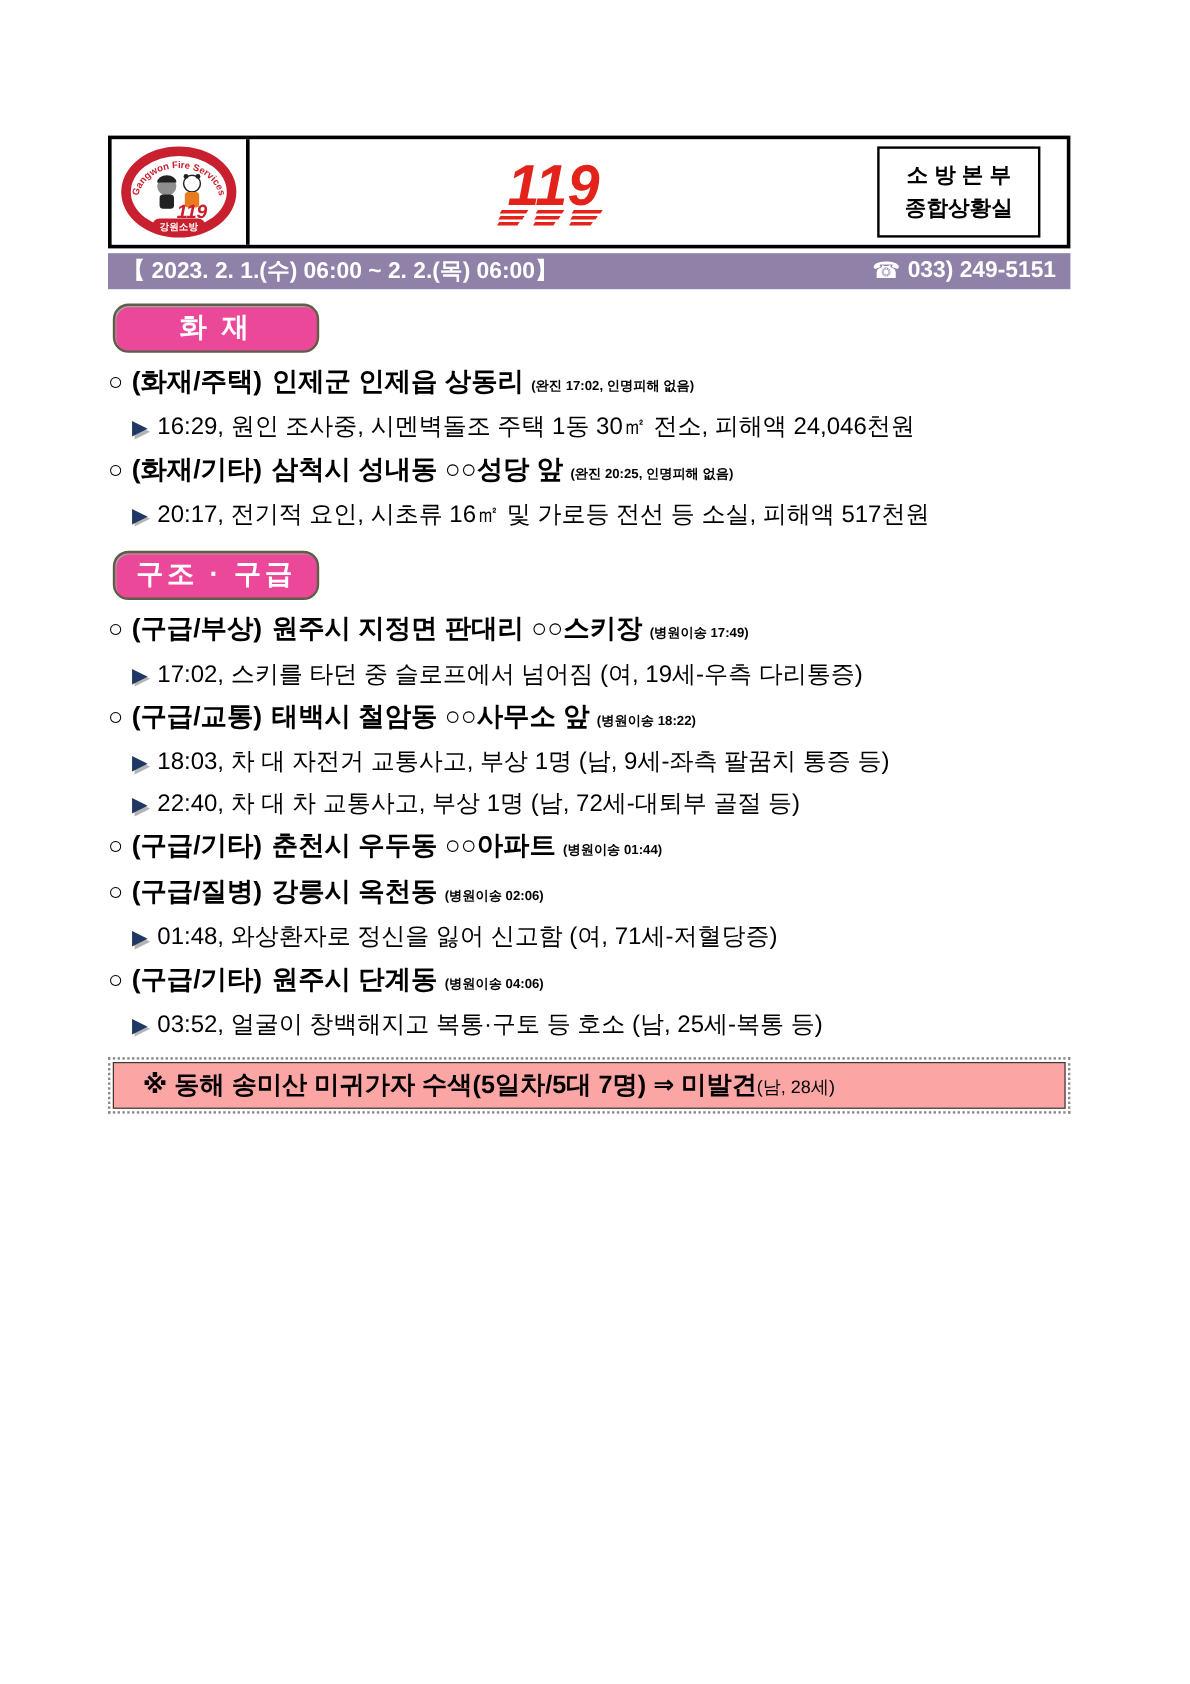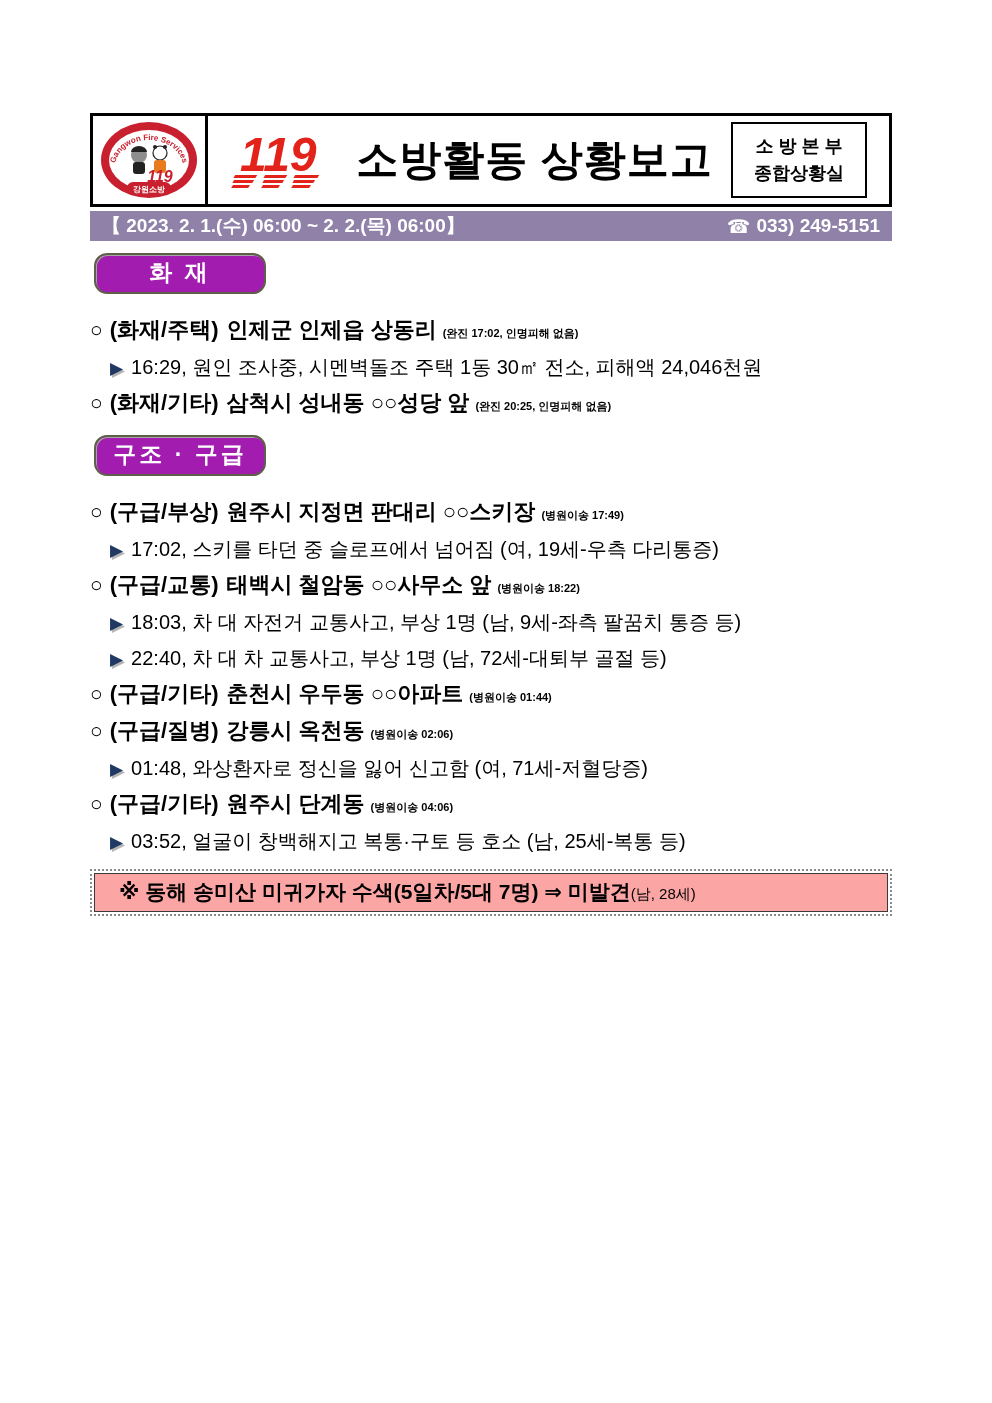--- a/index.html
+++ b/index.html
@@ -12,21 +12,21 @@
   .title-cell { flex:1; display:flex; align-items:center; justify-content:center; gap:8px; }
   .title-text { font-size:42px; font-weight:bold; letter-spacing:1px; white-space:nowrap; }
   .office-cell { width:136px; display:flex; align-items:center; justify-content:center; padding:7px 22px 7px 0; }
   .office-box { border:2px solid #000; width:100%; height:72px; display:flex; flex-direction:column; align-items:center; justify-content:center; font-weight:bold; font-size:18px; line-height:27px; white-space:nowrap; }
 
   
   .period-bar { margin-top:4px; height:30px; background:#8f81a8; color:#ffffff; font-weight:bold; font-size:19px; display:flex; align-items:center; justify-content:space-between; padding:0 12px 0 12px; }
   .phone { display:flex; align-items:center; gap:6px; }
 
   
-  .badge { display:inline-block; background:#a21caf; border:2px solid #5e5e49; border-radius:13px; color:#fff; font-weight:bold; font-size:23px; letter-spacing:3px; padding:2px 0 4px; min-width:168px; text-align:center; margin:12px 0 19px 4px; box-shadow:inset 1px 1px 0 #a5a5a5; }
+  .badge { display:inline-block; background:#ec4899; border:2px solid #5e5e49; border-radius:13px; color:#fff; font-weight:bold; font-size:23px; letter-spacing:3px; padding:2px 0 4px; min-width:168px; text-align:center; margin:12px 0 7px 4px; box-shadow:inset 1px 1px 0 #a5a5a5; }
 
   
   .rows { }
   .item-main { font-size:22px; font-weight:bold; line-height:34px; white-space:nowrap; }
   .o-mark { font-size:21px; margin-right:7px; }
   .cat { margin-right:8px; }
   .loc { margin-right:6px; }
   .note { font-size:11px; font-weight:bold; }
   .item-detail { padding-left:20px; font-size:20px; line-height:34px; white-space:nowrap; }
   .tri { color:#1f3864; text-shadow:2px 2px 0 #b4b4b4; font-size:17px; margin-right:8px; }
@@ -77,21 +77,20 @@
             <rect x="12" y="51" width="20" height="3"></rect>
             <rect x="14" y="56" width="17" height="3"></rect>
           <rect x="40" y="46" width="22" height="3"></rect>
             <rect x="42" y="51" width="20" height="3"></rect>
             <rect x="44" y="56" width="17" height="3"></rect>
           <rect x="70" y="46" width="24" height="3"></rect>
             <rect x="72" y="51" width="21" height="3"></rect>
             <rect x="74" y="56" width="18" height="3"></rect>
         </g>
       </svg>
-      <span class="title-text">소방활동 상황보고</span>
     </div>
     <div class="office-cell">
       <div class="office-box">
         <span>소 방 본 부</span>
         <span>종합상황실</span>
       </div>
     </div>
   </div>
 
   <div class="period-bar">
@@ -108,20 +107,23 @@
     <div class="rows">
       <div class="item-main">
         <span class="o-mark">○</span><span class="cat">(화재/주택)</span><span class="loc">인제군 인제읍 상동리</span><span class="note">(완진 17:02, 인명피해 없음)</span>
       </div>
       <div class="item-detail">
         <span class="tri">▶</span><span>16:29, 원인 조사중, 시멘벽돌조 주택 1동 30㎡ 전소, 피해액 24,046천원</span>
       </div>
 
       <div class="item-main">
         <span class="o-mark">○</span><span class="cat">(화재/기타)</span><span class="loc">삼척시 성내동 ○○성당 앞</span><span class="note">(완진 20:25, 인명피해 없음)</span>
+      </div>
+      <div class="item-detail">
+        <span class="tri">▶</span><span>20:17, 전기적 요인, 시초류 16㎡ 및 가로등 전선 등 소실, 피해액 517천원</span>
       </div>
     </div>
   </div>
 
   <div>
     <div class="badge">구조 · 구급</div>
 
     <div class="rows">
       <div class="item-main">
         <span class="o-mark">○</span><span class="cat">(구급/부상)</span><span class="loc">원주시 지정면 판대리 ○○스키장</span><span class="note">(병원이송 17:49)</span>

